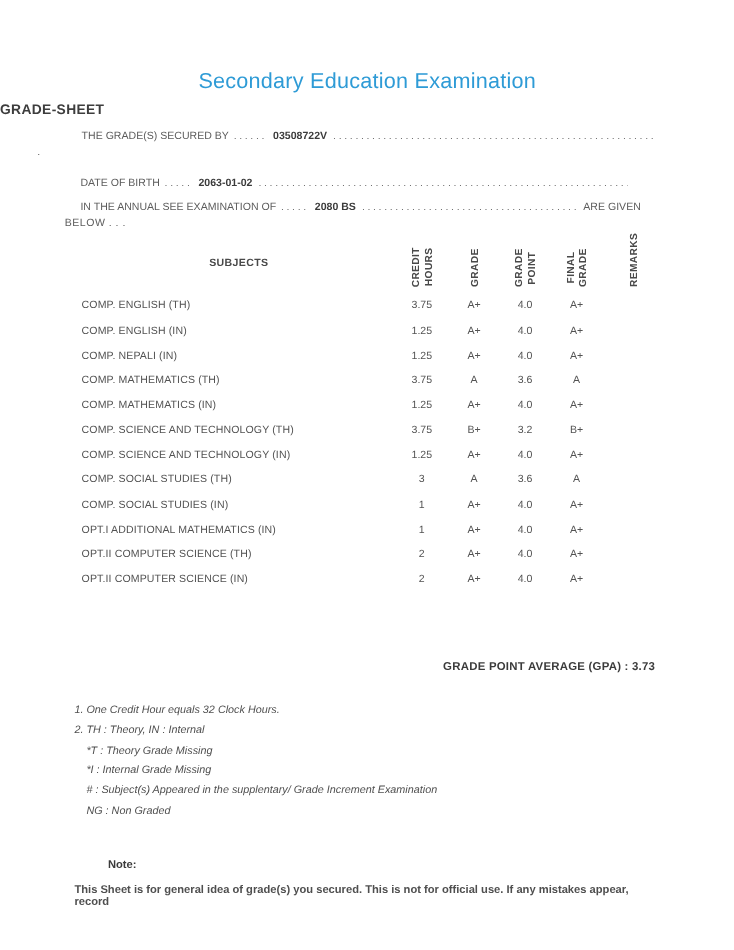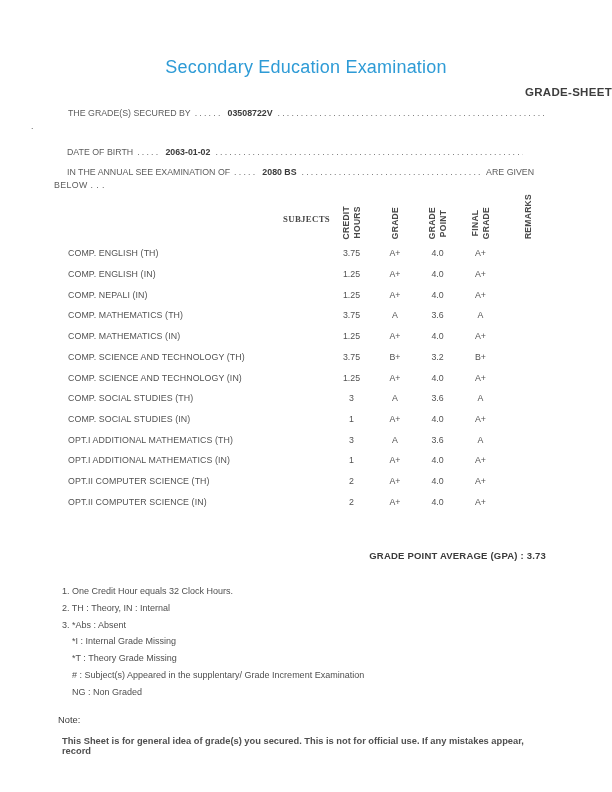--- a/index.html
+++ b/index.html
@@ -10,21 +10,21 @@
     color:#525252;
     border-radius:23px;
   }
   .title {
     position:absolute; top:57px; left:0; width:612px;
     text-align:center; font-size:18px; font-weight:500;
     letter-spacing:0.2px;
   }
   .subtitle {
     position:absolute; top:86px; left:0; width:612px;
-    text-align:right; font-size:11.5px; font-weight:bold; color:#3d3d3d;
+    text-align:left; font-size:11.5px; font-weight:bold; color:#3d3d3d;
     letter-spacing:0.3px;
   }
   .intro-line {
     position:absolute; display:flex; align-items:baseline;
     font-size:8.8px; color:#5c5c5c; white-space:nowrap;
   }
   .line1 { top:108px; left:68px; right:67px; }
   .line2 { top:147px; left:67px; right:89px; }
   .line3 { top:167px; left:67px; right:78px; }
   .lbl { flex:none; }
@@ -40,37 +40,37 @@
     border-collapse:collapse; table-layout:fixed;
   }
   .grades th, .grades td { padding:0; margin:0; }
   .grades th:nth-child(1){ width:262px; }
   .grades th:nth-child(2){ width:43px; }
   .grades th:nth-child(3){ width:44px; }
   .grades th:nth-child(4){ width:41px; }
   .grades th:nth-child(5){ width:45px; }
   .grades th:nth-child(6){ width:50px; }
   .grades thead th { height:48px; vertical-align:bottom; text-align:center; font-weight:bold; color:#494949; }
-  .grades th.subjects { vertical-align:middle; text-align:right; font-size:8.8px; letter-spacing:0.3px;font-family:Liberation Serif, serif; }
+  .grades th.subjects { vertical-align:middle; text-align:center; font-size:8.8px; letter-spacing:0.3px; }
   .vlabel {
     display:inline-block; writing-mode:vertical-rl; transform:rotate(180deg);
     white-space:pre-line; font-size:8.5px; font-weight:bold; color:#494949;
     line-height:1.25; letter-spacing:0.3px;
   }
   .grades td { height:20.7px; font-size:8.8px; color:#525252; text-align:center; vertical-align:middle; }
   .grades td.subject { text-align:left; letter-spacing:0.1px; }
 
   .gpa {
     position:absolute; top:550px; right:66px;
     font-size:9.5px; font-weight:bold; color:#3b3b3b; letter-spacing:0.2px;
   }
   .footnotes { position:absolute; top:583px; left:62px; right:60px; }
-  .fn-line { font-size:9px; line-height:16.8px; color:#4f4f4f; }
+  .fn-line { font-size:9px; line-height:16.8px; color:#4f4f4f;font-style:italic; }
   .fn-line.indent { padding-left:10px; }
-  .note-heading { position:absolute; top:715px; left:46px; font-size:9.3px; font-weight:normal; color:#3b3b3b;padding-left:12px; }
+  .note-heading { position:absolute; top:715px; left:78px; font-size:9.3px; font-weight:bold; color:#3b3b3b;padding-left:12px; }
   .note-text { position:absolute; top:736px; left:62px; width:488px; font-size:9.3px; color:#4f4f4f;font-weight:bold; }
 </style>
 </head>
 <body>
 
 <div class="page">
 
   <div class="title" style="color: rgb(46, 155, 214);">Secondary Education Examination</div>
   <div class="subtitle">GRADE-SHEET</div>
 
@@ -179,28 +179,20 @@
         </tr>
         <tr>
           <td class="subject">COMP. SOCIAL STUDIES (IN)</td>
           <td>1</td>
           <td>A+</td>
           <td>4.0</td>
           <td>A+</td>
           <td></td>
         </tr>
         <tr>
-          <td class="subject">OPT.I ADDITIONAL MATHEMATICS (TH)</td>
-          <td>3</td>
-          <td>A</td>
-          <td>3.6</td>
-          <td>A</td>
-          <td></td>
-        </tr>
-        <tr>
           <td class="subject">OPT.I ADDITIONAL MATHEMATICS (IN)</td>
           <td>1</td>
           <td>A+</td>
           <td>4.0</td>
           <td>A+</td>
           <td></td>
         </tr>
         <tr>
           <td class="subject">OPT.II COMPUTER SCIENCE (TH)</td>
           <td>2</td>
@@ -221,23 +213,22 @@
   </table>
 
   <div class="gpa">
     <span>GRADE POINT AVERAGE (GPA) :</span>
     <span>3.73</span>
   </div>
 
   <div class="footnotes">
       <div class="fn-line">1. One Credit Hour equals 32 Clock Hours.</div>
       <div class="fn-line">2. TH : Theory, IN : Internal</div>
-      <div class="fn-line">3. *Abs : Absent</div>
+      <div class="fn-line indent">*T : Theory Grade Missing</div>
       <div class="fn-line indent">*I : Internal Grade Missing</div>
-      <div class="fn-line indent">*T : Theory Grade Missing</div>
       <div class="fn-line indent"># : Subject(s) Appeared in the supplentary/ Grade Increment Examination</div>
       <div class="fn-line indent">NG : Non Graded</div>
     </div>
 
   <div class="note-heading">Note:</div>
   <div class="note-text">This Sheet is for general idea of grade(s) you secured. This is not for official use. If any mistakes appear, record</div>
 
 </div>
 
 </body></html>

